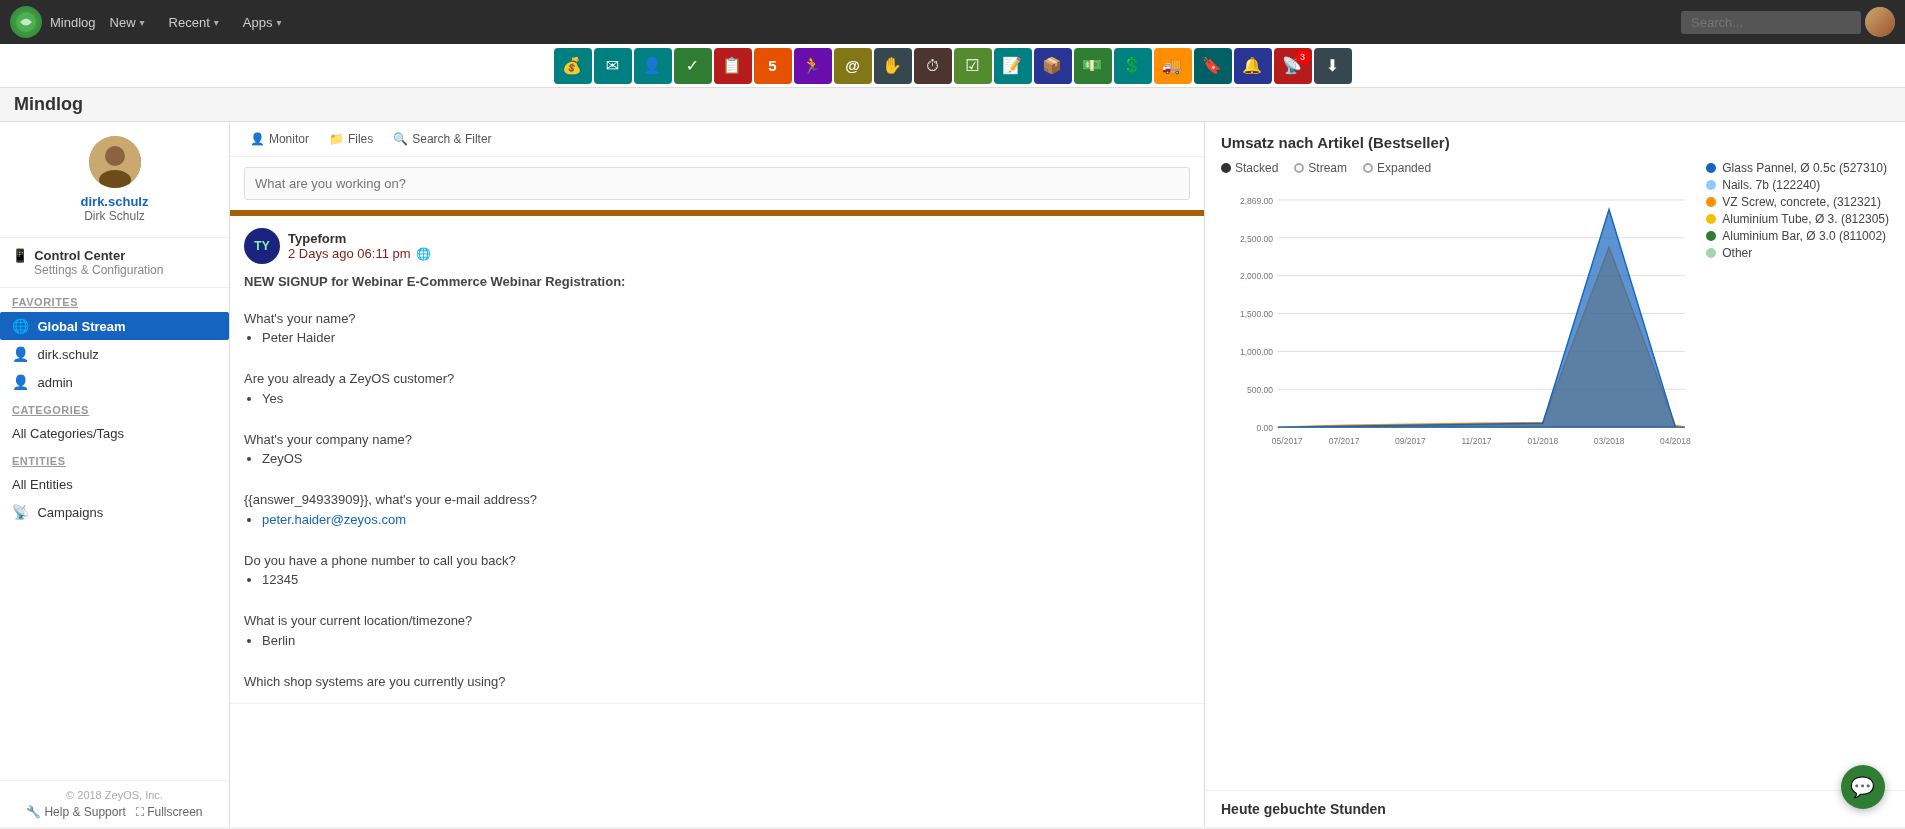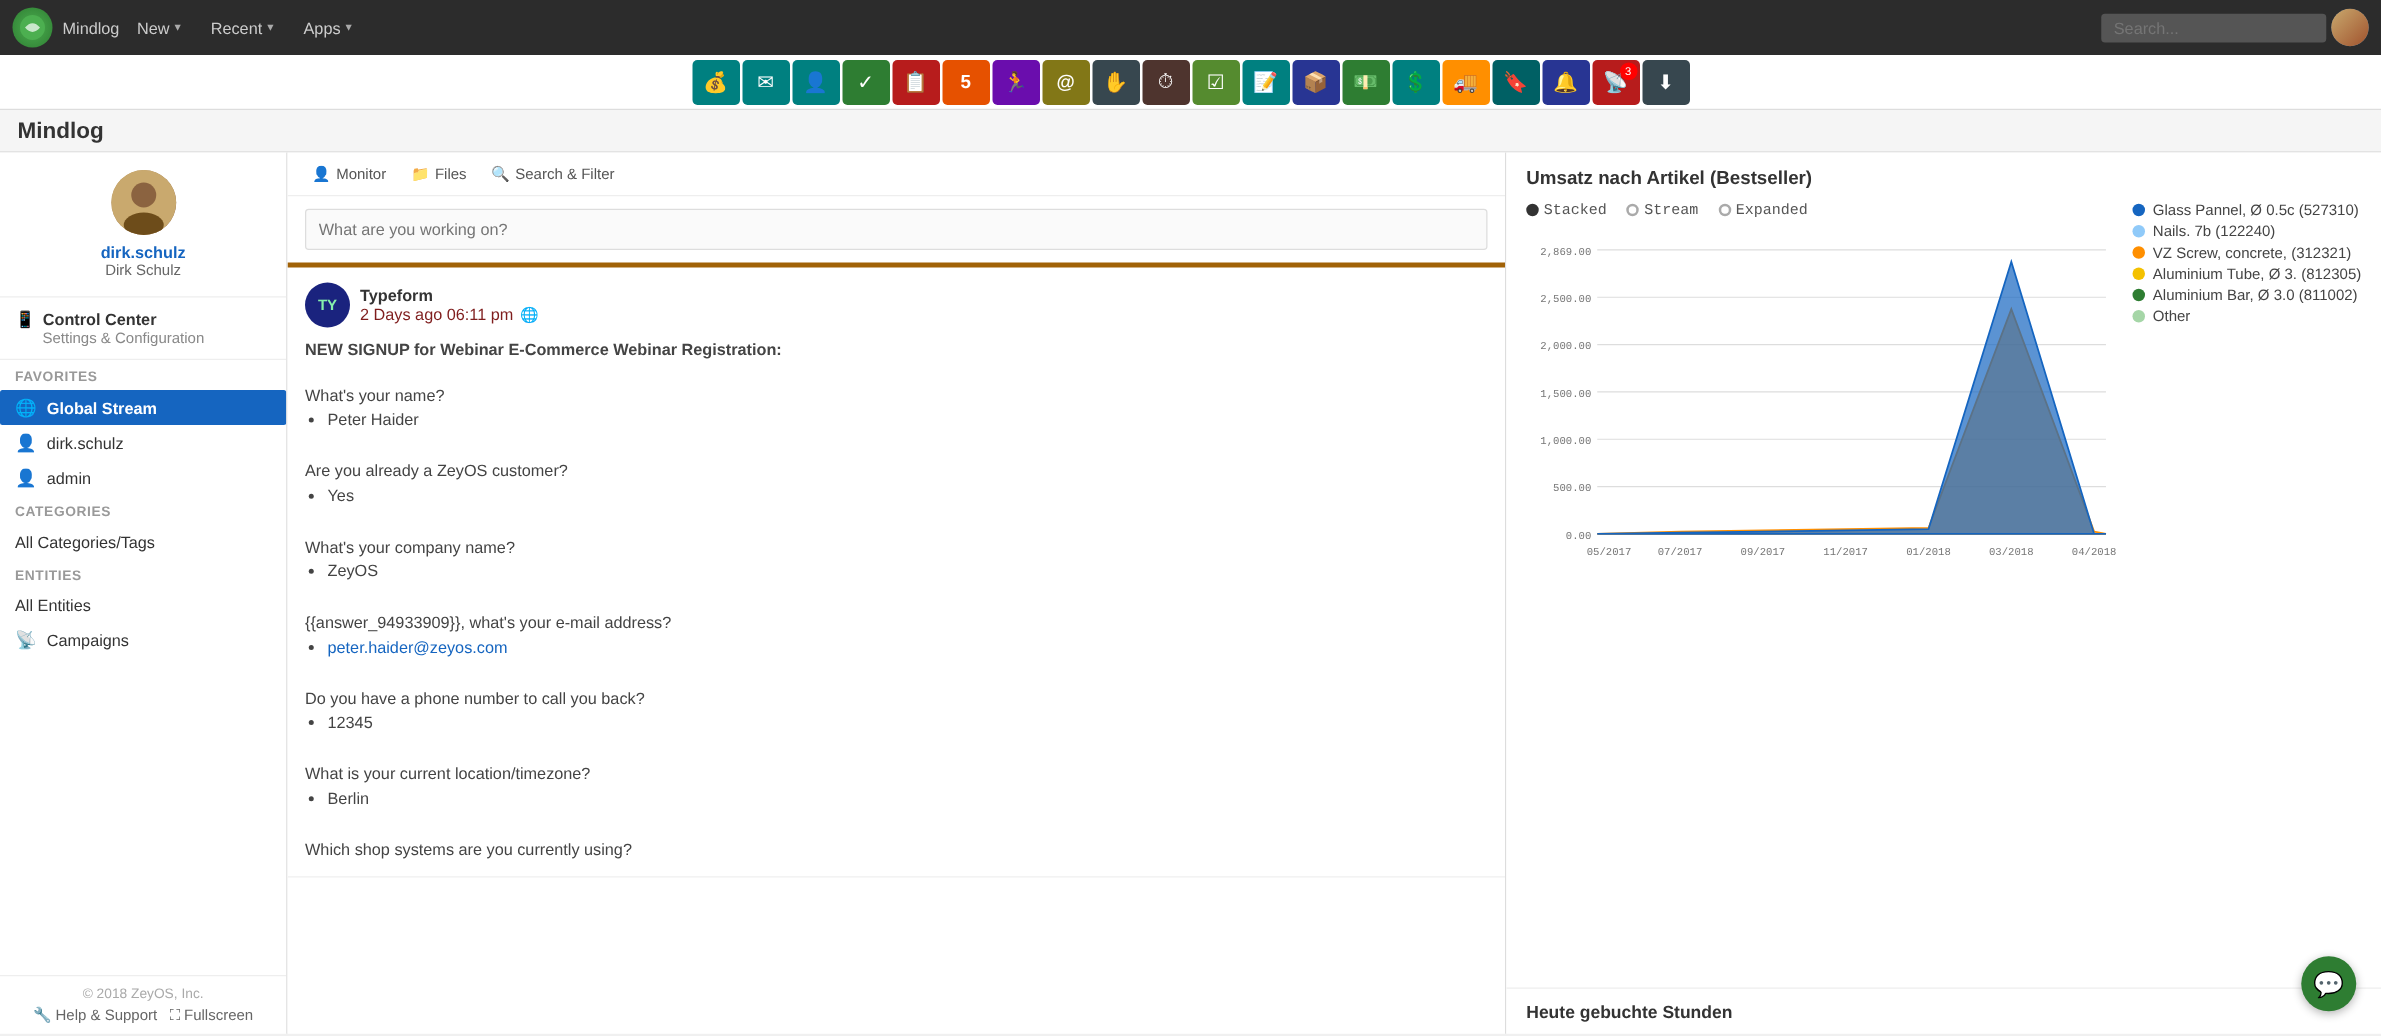--- a/index.html
+++ b/index.html
@@ -162,20 +162,21 @@
       color: #888;
       font-size: 12px;
       margin-left: 22px;
     }
     .sidebar-section-label {
       padding: 8px 12px 4px;
       font-size: 11px;
       font-weight: bold;
       color: #999;
       letter-spacing: 0.5px;
+      text-decoration: underline;
     }
     .sidebar-item {
       padding: 6px 12px;
       cursor: pointer;
       display: flex;
       align-items: center;
       gap: 8px;
       font-size: 13px;
       color: #333;
       border-radius: 2px;
@@ -224,21 +225,21 @@
     .toolbar-btn {
       display: flex; align-items: center; gap: 4px;
       padding: 4px 10px;
       cursor: pointer;
       color: #555;
       font-size: 12px;
       border-radius: 3px;
     }
     .compose-area {
       padding: 10px 14px;
-      border-bottom: 4px solid #a16207;
+      border-bottom: 6px solid #a16207;
     }
     .compose-input {
       width: 100%;
       border: 1px solid #ddd;
       border-radius: 3px;
       padding: 8px 10px;
       font-size: 13px;
       color: #aaa;
       background: #fafafa;
     }
@@ -332,21 +333,20 @@
       flex-shrink: 0;
     }
     .chart-wrapper {
       display: flex;
       gap: 12px;
       align-items: flex-start;
     }
     .chart-area {
       flex: 1;
       position: relative;
-      font-family: Liberation Mono, monospace;
     }
     svg.chart-svg {
       width: 100%;
       height: 280px;
     }
     .chart-bottom-section {
       padding: 10px 16px;
     }
     .chart-bottom-title {
       font-size: 14px;

